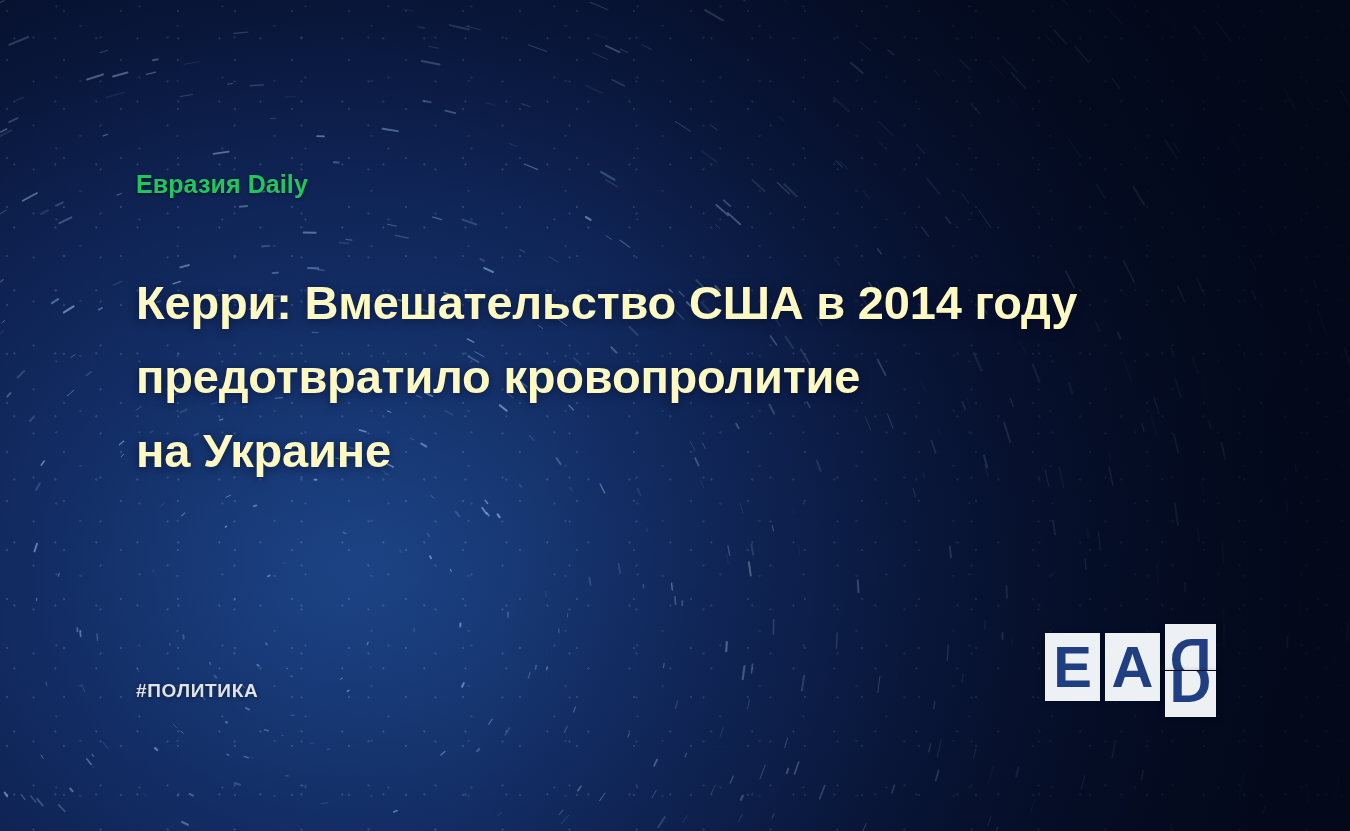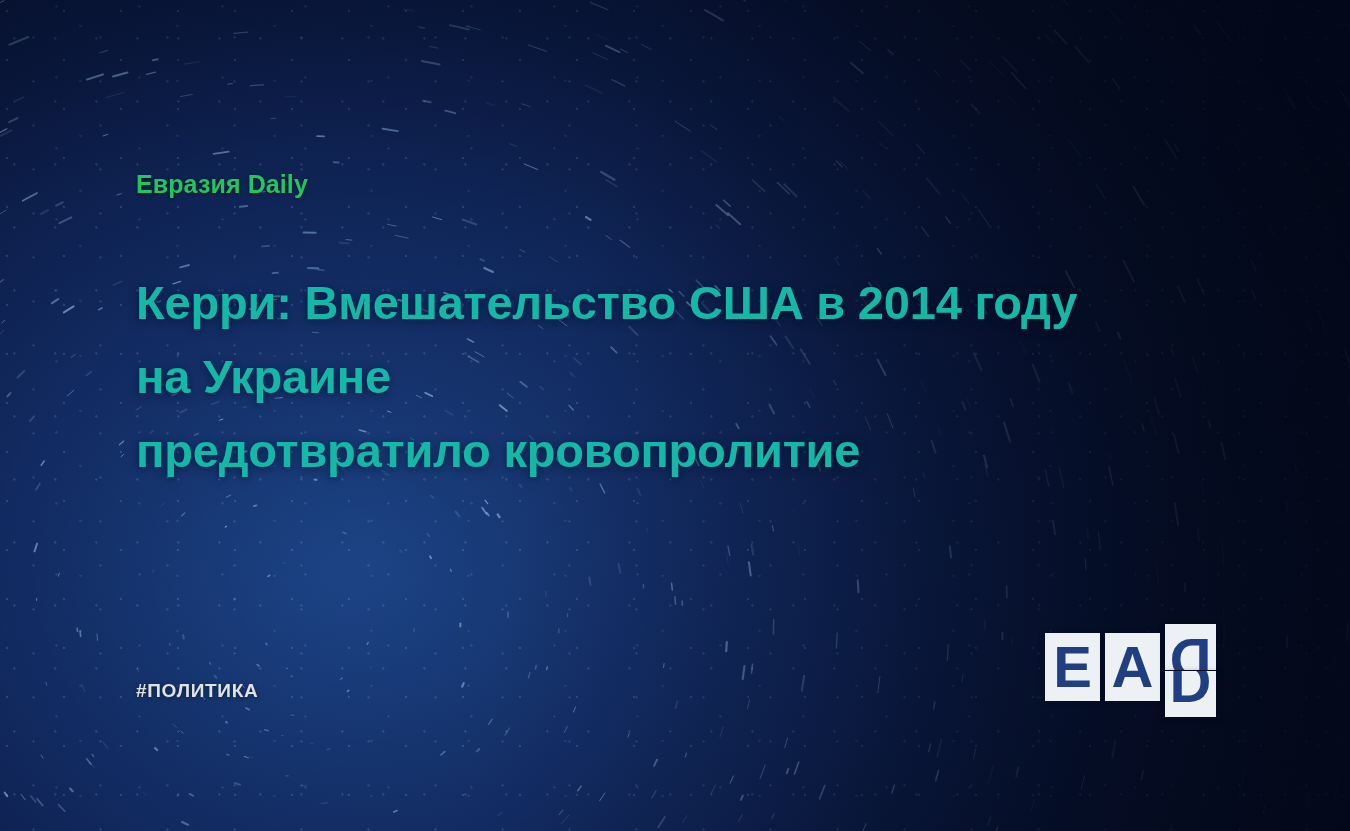--- a/index.html
+++ b/index.html
@@ -114,21 +114,21 @@
   .headline {
     position: absolute;
     left: 136px;
     top: 266px;
     width: 1130px;
     margin: 0;
     font-size: 47px;
     font-weight: 700;
     line-height: 74px;
     letter-spacing: -0.2px;
-    color: #14b8a6;
+    color: #fef9c3;
     text-shadow: 0 2px 10px rgba(0,10,35,.55);
   }
   .headline .ln { display: block; white-space: nowrap; }
 
   .rubric {
     position: absolute;
     left: 136px;
     top: 680px;
     font-size: 19px;
     font-weight: 700;
@@ -793,22 +793,22 @@
 
   <div class="grain"></div>
   <div class="bg-vignette"></div>
 
   <div class="content">
 
     <div class="brand">Евразия Daily</div>
 
     <h1 class="headline">
       <span class="ln">Керри: Вмешательство США в 2014 году</span>
+      <span class="ln">предотвратило кровопролитие</span>
       <span class="ln">на Украине</span>
-      <span class="ln">предотвратило кровопролитие</span>
     </h1>
 
     <div class="rubric">#ПОЛИТИКА</div>
 
     <div class="logo">
       <div class="tile tile-e">
         <span class="glyph">E</span>
       </div>
       <div class="tile tile-a">
         <span class="glyph">A</span>

